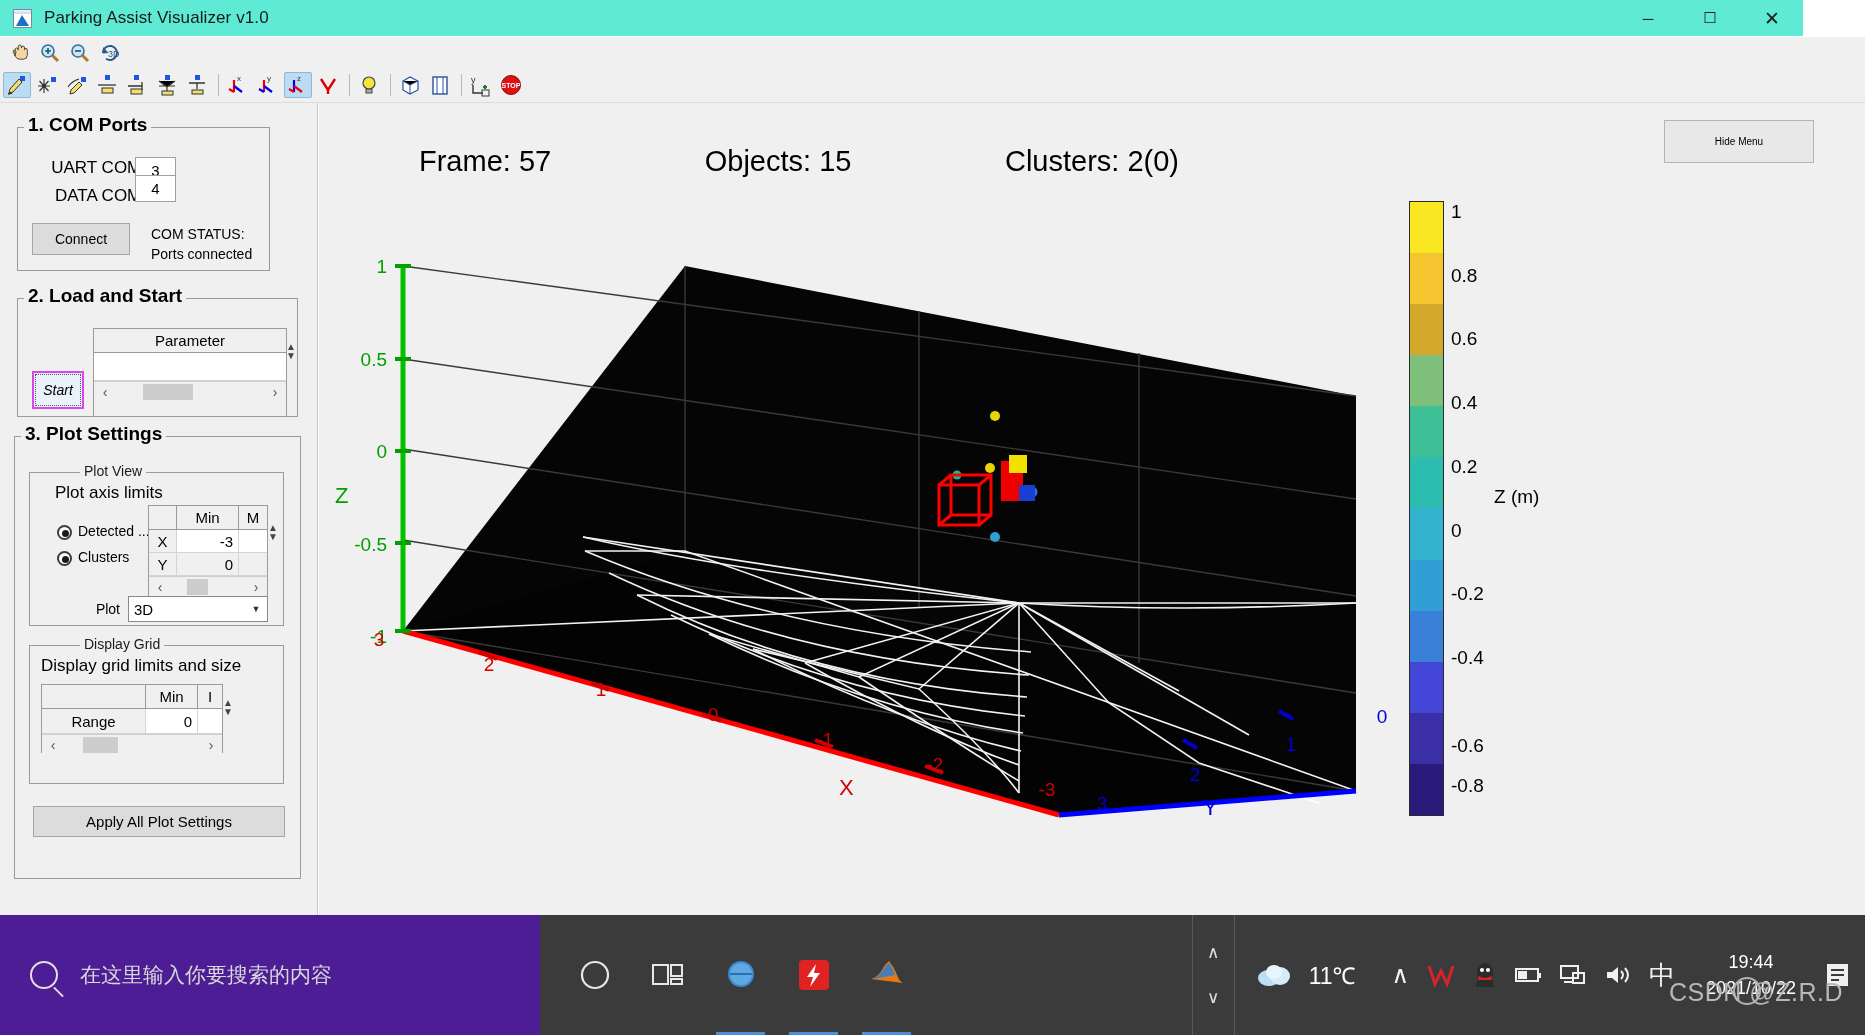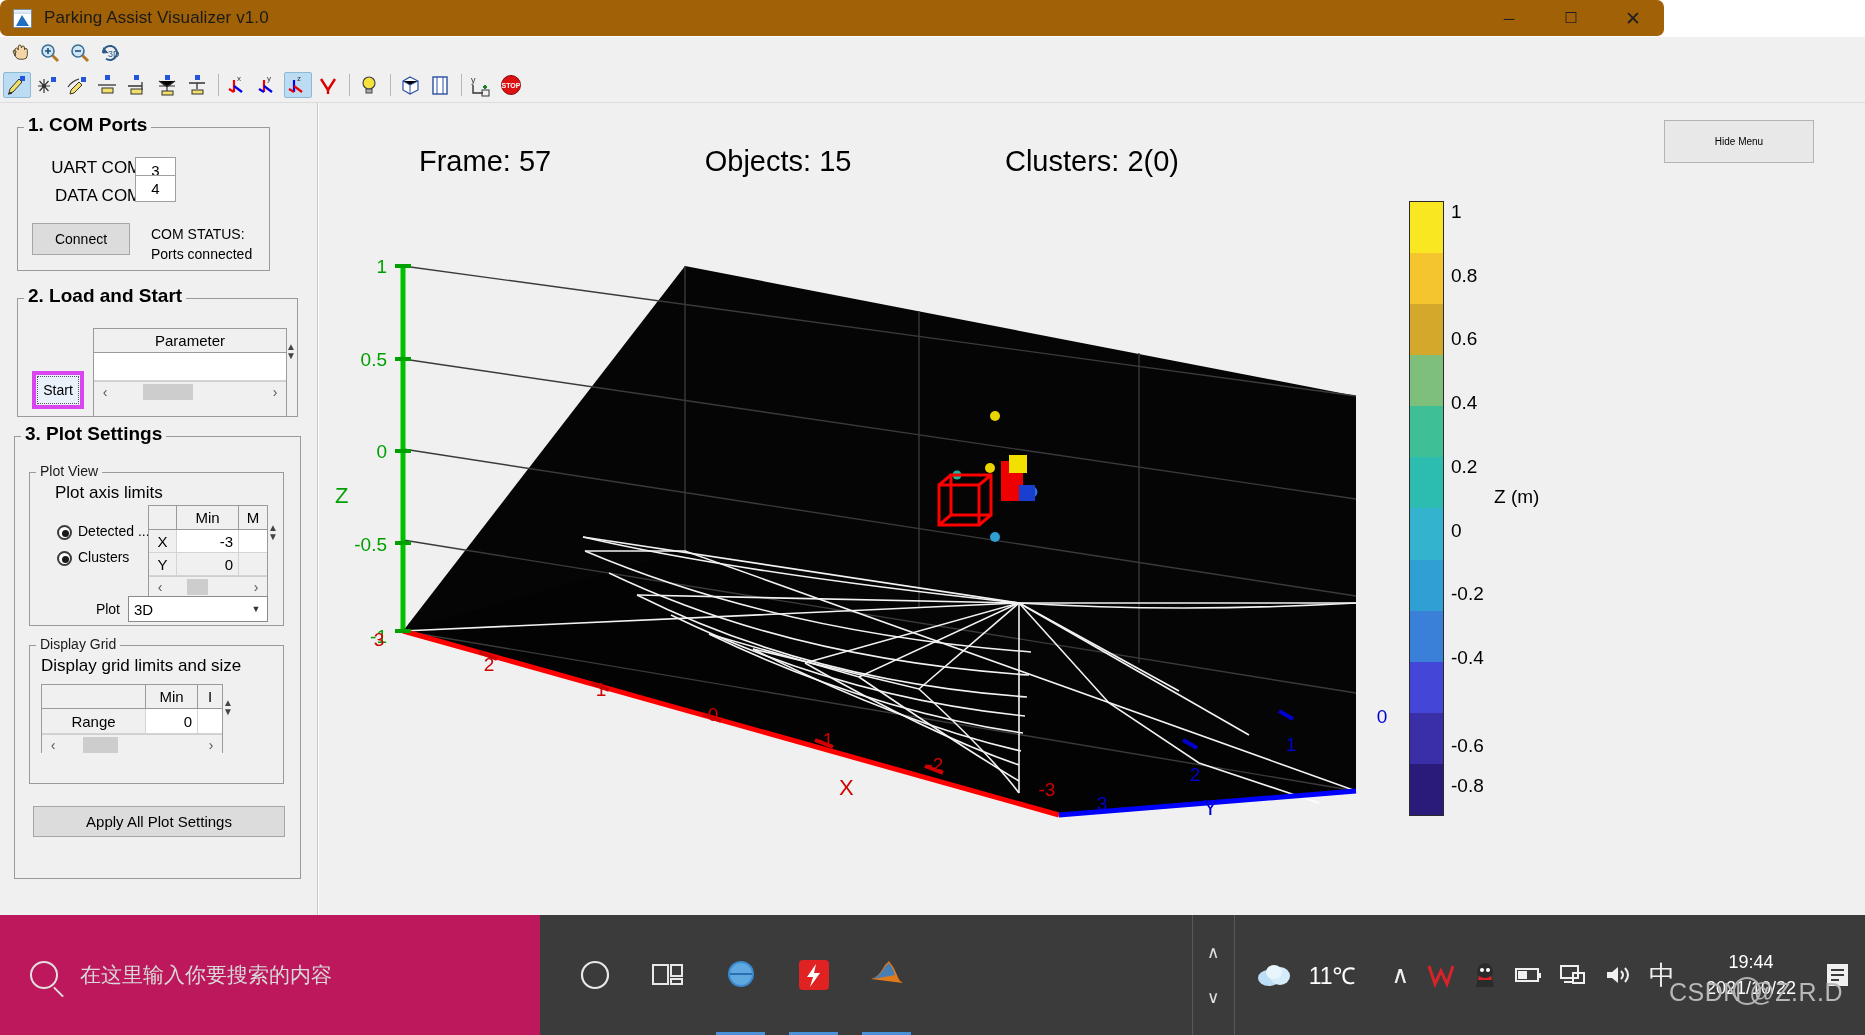--- a/index.html
+++ b/index.html
@@ -8,24 +8,23 @@
     margin: 0; padding: 0;
     width: 1865px; height: 1035px;
     overflow: hidden;
     font-family: "Liberation Sans", sans-serif;
     background: #ffffff;
   }
   #app { position: relative; width: 1865px; height: 1035px; }
 
   
   .titlebar {
-    position: absolute; left: 0; top: 0; width: 1664px; height: 37px;
-    background: #a16207; display: flex; align-items: center;
+    position: absolute; left: 0; top: 0; width: 1803px; height: 37px;
+    background: #5eead4; display: flex; align-items: center;
     border-bottom: 1px solid #ffffff;
-    border-radius: 7px;
   }
   .tb-icon {
     width: 19px; height: 19px; margin-left: 13px; margin-right: 12px;
     border: 1px solid #7a8b99; background: #ffffff;
     position: relative; overflow: hidden; flex: none;
   }
   .tb-icon::before {
     content: ""; position: absolute; left: 0; top: 0; width: 100%; height: 4px;
     background: linear-gradient(#eef4fa, #cfdced);
   }
@@ -70,40 +69,40 @@
   .panel {
     position: absolute; border: 1px solid #9a9a9a;
     background: transparent;
   }
   .panel-title {
     position: absolute; top: -14px; left: 6px; background: #f0f0f0;
     padding: 0 4px; font-size: 19px; font-weight: bold; color: #000;
     white-space: nowrap;
   }
   .panel-title.small {
-    font-size: 14px; font-weight: normal; color: #1a1a1a; top: -10px;
+    font-size: 14px; font-weight: normal; color: #1a1a1a; top: -10px; margin-left: 44px;
   }
   .lbl { position: absolute; font-size: 17px; color: #000; }
   .lbl.sm { font-size: 14px; }
   .lbl.clip { overflow: hidden; }
 
   .txtbox {
     position: absolute; background: #fff; border: 1px solid #a0a0a0;
     font-size: 15px; color: #000; display: flex;
     align-items: center; justify-content: center;
     font-family: "Liberation Sans", sans-serif;
   }
   .btn {
     position: absolute; background: #dcdcdc; border: 1px solid #a6a6a6;
     font-size: 14px; color: #000; display: flex;
     align-items: center; justify-content: center;
     font-family: "Liberation Sans", sans-serif;
   }
   .btn.focus {
-    background: #e9f2fb; border: 4px solid #d946ef;
+    background: #e9f2fb; border: 2px solid #d946ef; font-style: italic;
   }
   .btn.focus::after {
     content: ""; position: absolute; inset: 1px;
     border: 1px dotted #555;
   }
 
   
   .tbl {
     position: absolute; border: 1px solid #9a9a9a; background: #f0f0f0;
     font-size: 15px; color: #000;
@@ -195,21 +194,21 @@
   .cbar-zlabel {
     position: absolute; left: 1175px; top: 383px; font-size: 19px; color: #000;
   }
 
   
   .taskbar {
     position: absolute; left: 0; top: 915px; width: 1865px; height: 120px;
     background: #3b3b3b; display: flex; align-items: center; color: #e8e8e8;
   }
   .tb-search {
-    width: 540px; height: 120px; background: #be185d;
+    width: 540px; height: 120px; background: #4c1d95;
     display: flex; align-items: center; padding-left: 30px;
   }
   .tb-search .mag {
     width: 28px; height: 28px; border: 2px solid #e0e0e0; border-radius: 50%;
     position: relative; flex: none; margin-right: 22px;
   }
   .tb-search .mag::after {
     content: ""; position: absolute; right: -9px; bottom: -6px;
     width: 13px; height: 2px; background: #e0e0e0;
     transform: rotate(45deg);

